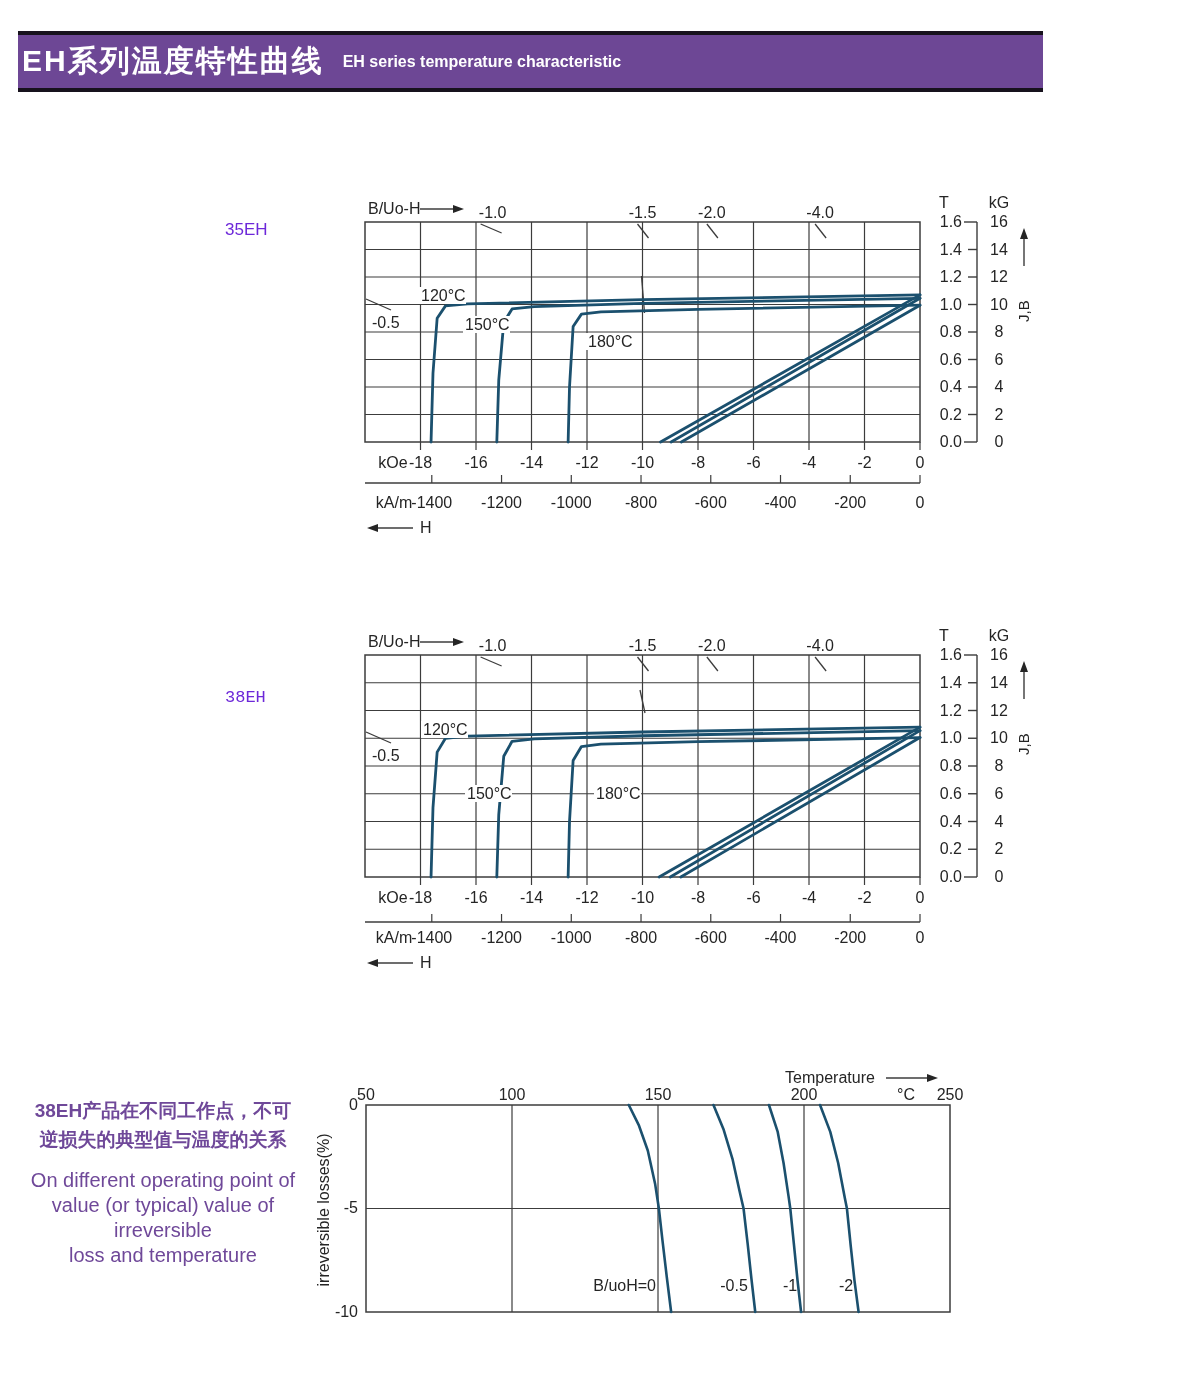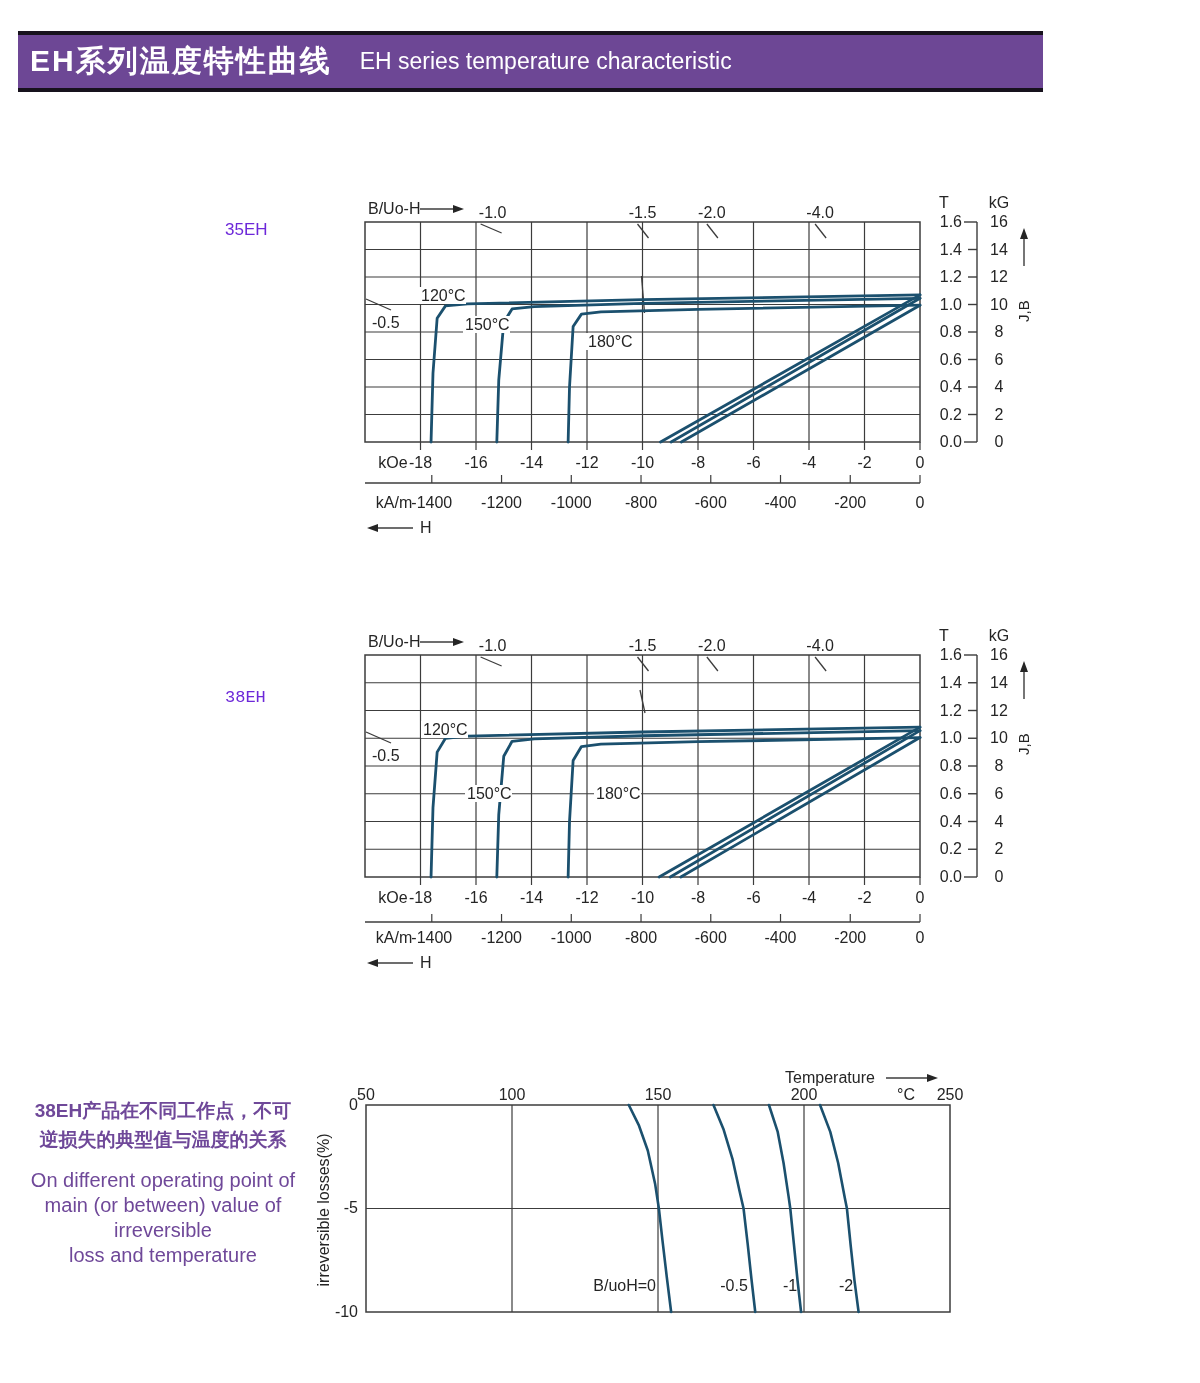--- a/index.html
+++ b/index.html
@@ -3,24 +3,24 @@
 <meta charset="utf-8">
 <style>
   html,body{margin:0;padding:0;}
   body{
     width:1200px;height:1383px;position:relative;background:#ffffff;
     font-family:"Liberation Sans", sans-serif;color:#252525;overflow:hidden;
   }
   .band{
     position:absolute;left:18px;top:31px;width:1025px;height:61px;
     box-sizing:border-box;border-top:4px solid #17121d;border-bottom:4px solid #17121d;
-    display:flex;align-items:center;gap:28px;padding-left:12px;
+    display:flex;align-items:center;gap:19px;padding-left:4px;
   }
   .band .zh{font-size:30px;font-weight:bold;letter-spacing:2px;}
-  .band .en{font-size:23px;font-weight:normal;}
+  .band .en{font-size:16px;font-weight:bold;}
   .sec-label{position:absolute;font-size:17px;color:#6d28d9;}
   #label-35eh{left:225px;top:220px;}
   #label-38eh{left:225px;top:688px;font-family:Liberation Mono, monospace;}
   .note{position:absolute;left:18px;top:1096px;width:290px;text-align:center;}
   .note .zh{font-size:19px;font-weight:bold;line-height:29px;white-space:nowrap;}
   .note .en{font-size:20px;line-height:25px;margin-top:14px;}
   #charts{position:absolute;left:0;top:0;}
   svg text{font-family:"Liberation Sans", sans-serif;fill:#252525;}
 </style>
 </head>
@@ -34,21 +34,21 @@
 <div class="sec-label" id="label-35eh">35EH</div>
 <div class="sec-label" id="label-38eh">38EH</div>
 
 <div class="note" style="color: rgb(111, 72, 153);">
   <div class="zh">
     <div>38EH产品在不同工作点，不可</div>
     <div>逆损失的典型值与温度的关系</div>
   </div>
   <div class="en">
     <div>On different operating point of</div>
-    <div>main (or between) value of irreversible</div>
+    <div>value (or typical) value of irreversible</div>
     <div>loss and temperature</div>
   </div>
 </div>
 
 <svg id="charts" width="1200" height="1383" viewBox="0 0 1200 1383">
     <g>
       <line x1="420.5" y1="222" x2="420.5" y2="442" stroke="#3c3c3c" stroke-width="1.2"></line>
       <line x1="476" y1="222" x2="476" y2="442" stroke="#3c3c3c" stroke-width="1.2"></line>
       <line x1="531.5" y1="222" x2="531.5" y2="442" stroke="#3c3c3c" stroke-width="1.2"></line>
       <line x1="587" y1="222" x2="587" y2="442" stroke="#3c3c3c" stroke-width="1.2"></line>

